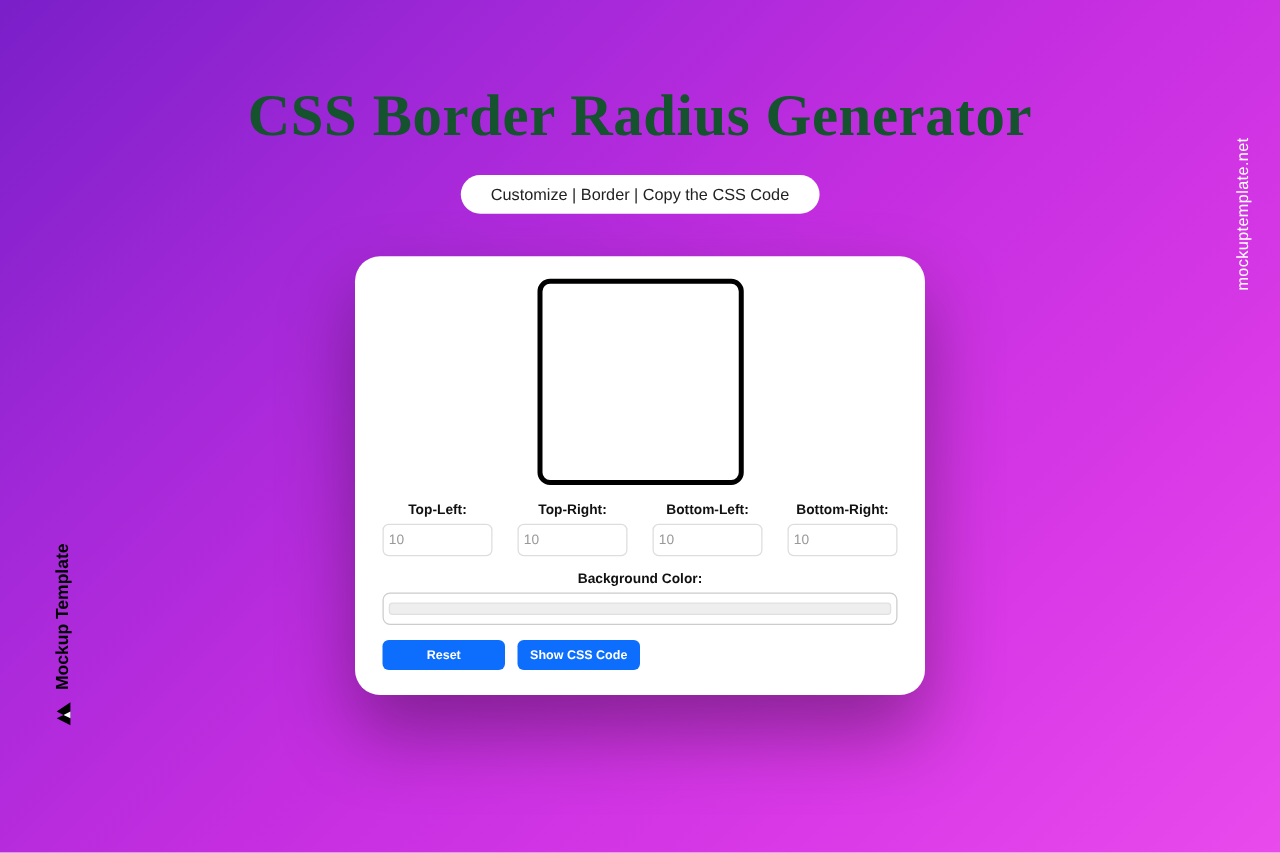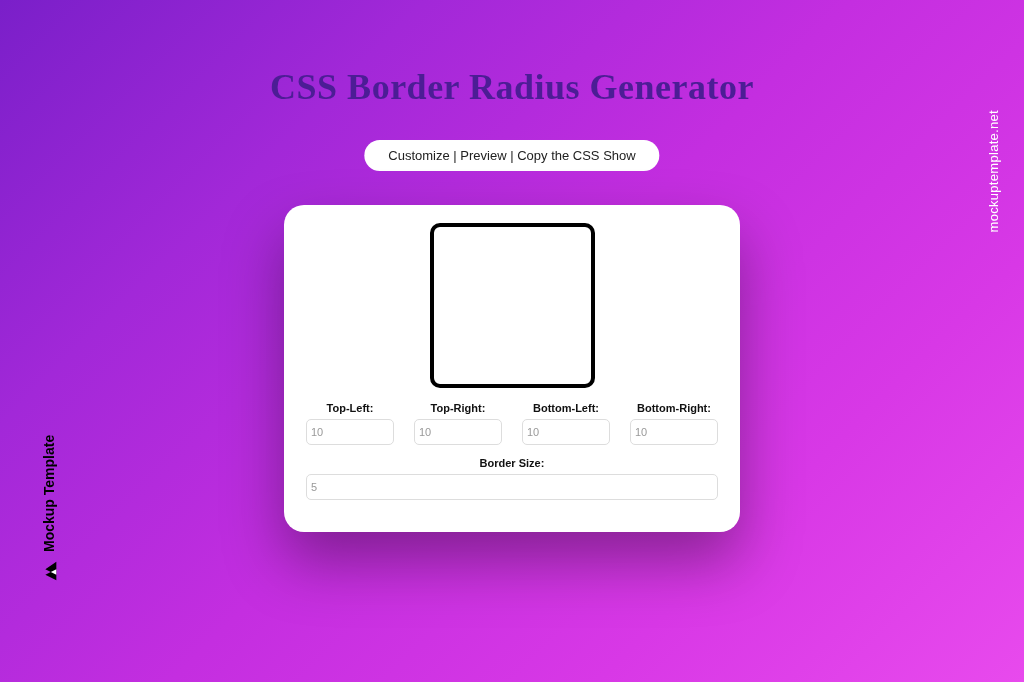--- a/index.html
+++ b/index.html
@@ -7,22 +7,22 @@
   body {
     font-family: -apple-system, BlinkMacSystemFont, "Segoe UI", Arial, sans-serif;
     background: linear-gradient(135deg, #7a1fc9 0%, #a228d8 25%, #c42ee0 50%, #d838e6 75%, #e84aed 100%);
     position: relative;
   }
   .title {
     position: absolute;
     top: 66px;
     left: 50%;
     transform: translateX(-50%);
-    color: #4c1d95;
-    font-size: 36px;
+    color: #14532d;
+    font-size: 47px;
     font-weight: 700;
     letter-spacing: 0.5px;
     font-family: Georgia, "Times New Roman", serif;
     white-space: nowrap;
   }
   .subtitle-pill {
     position: absolute;
     top: 140px;
     left: 50%;
     transform: translateX(-50%);
@@ -145,21 +145,21 @@
     font-size: 13px;
     font-weight: 400;
     letter-spacing: 0.3px;
   }
 </style>
 </head>
 <body>
 
 <h1 class="title">CSS Border Radius Generator</h1>
 
-<div class="subtitle-pill">Customize | Preview | Copy the CSS Show</div>
+<div class="subtitle-pill">Customize | Border | Copy the CSS Code</div>
 
 <div class="card">
 
   <div class="preview-wrap">
     <div class="preview-box"></div>
   </div>
 
   <div class="controls-row">
     <div class="control">
       <label>Top-Left:</label>
@@ -174,25 +174,31 @@
       <input type="text" value="10" style="">
     </div>
     <div class="control">
       <label>Bottom-Right:</label>
       <input type="text" value="10" style="">
     </div>
   </div>
 
   <div class="controls-row">
     <div class="control">
-      <label>Border Size:</label>
-      <input type="text" value="5" style="">
-    </div>
-  </div>
-
+      <label>Background Color:</label>
+      <div class="color-swatch">
+        <div class="color-swatch-inner swatch-light"></div>
+      </div>
+    </div>
+  </div>
+
+  <div class="buttons-row">
+    <button class="btn">Reset</button>
+    <button class="btn">Show CSS Code</button>
+  </div>
 
 </div>
 
 <div class="watermark-left">
   <svg viewBox="0 0 24 24">
     <path d="M2 20 L8 8 L11 14 L14 8 L22 20 Z" fill="#000"></path>
     <path d="M8 20 L11 14 L14 20 Z" fill="#fff"></path>
   </svg>
   <span>Mockup Template</span>
 </div>

